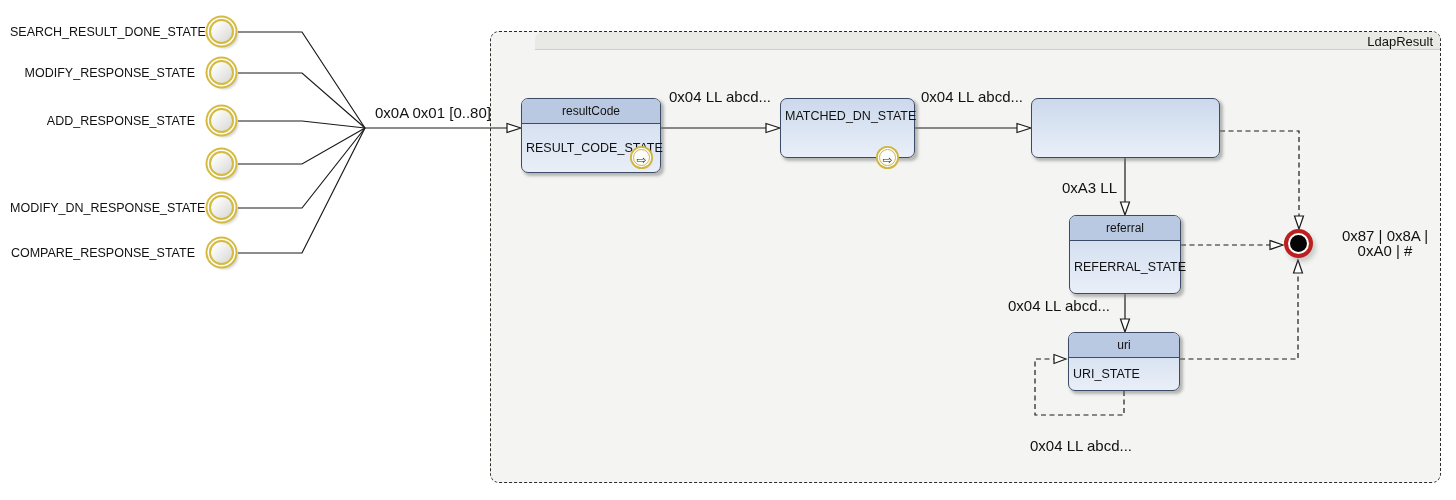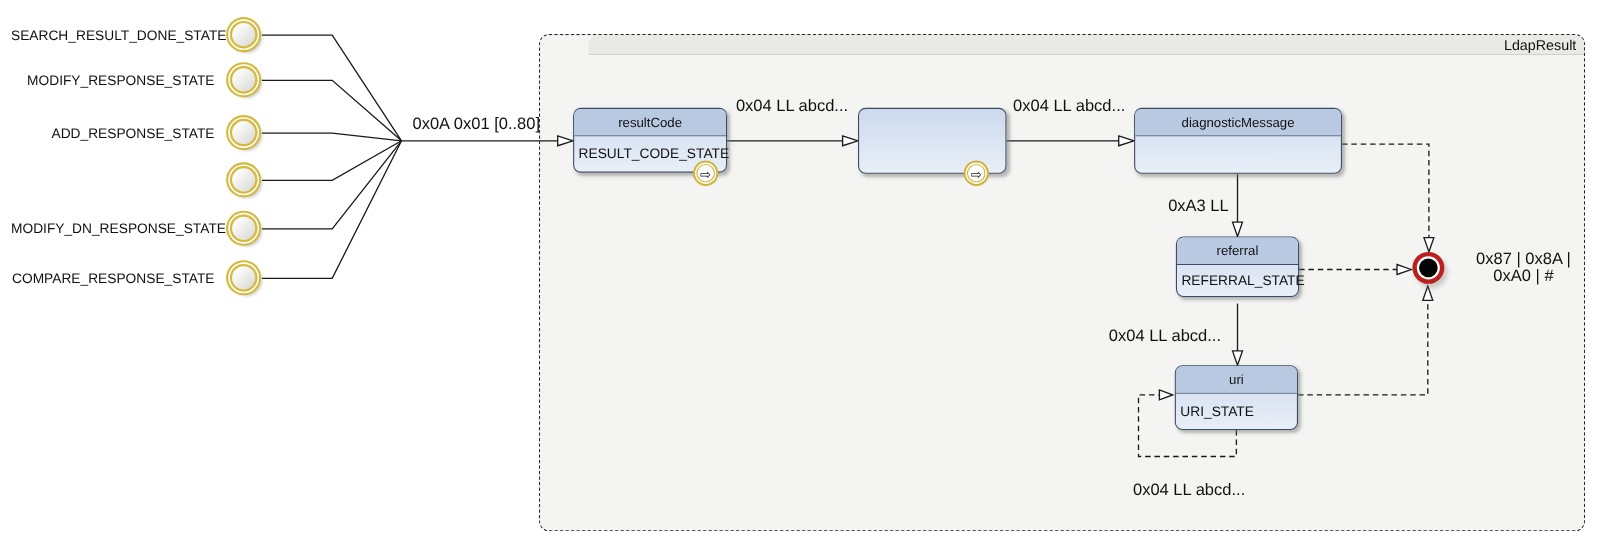--- a/index.html
+++ b/index.html
@@ -87,30 +87,30 @@
   <div class="src-label" style="top:200px">MODIFY_DN_RESPONSE_STATE</div>
   <div class="src-label" style="top:245px">COMPARE_RESPONSE_STATE</div>
 
   <div class="pseudo" style="left:209px;top:19px"></div>
   <div class="pseudo" style="left:209px;top:60px"></div>
   <div class="pseudo" style="left:209px;top:108px"></div>
   <div class="pseudo" style="left:209px;top:151px"></div>
   <div class="pseudo" style="left:209px;top:195px"></div>
   <div class="pseudo" style="left:209px;top:240px"></div>
 
-  <div class="state-box" style="left:521px;top:98px;width:140px;height:59px">
+  <div class="state-box" style="left:521px;top:98px;width:140px;height:75px">
     <div class="state-title">resultCode</div>
     <div class="state-sub">RESULT_CODE_STATE</div>
   </div>
   <div class="state-box" style="left:780px;top:98px;width:135px;height:60px">
+    <div class="state-sub">MATCHED_DN_STATE</div>
   </div>
   <div class="state-box" style="left:1031px;top:98px;width:189px;height:60px">
-    <div class="state-title">diagnosticMessage</div>
   </div>
-  <div class="state-box" style="left:1069px;top:215px;width:112px;height:55px">
+  <div class="state-box" style="left:1069px;top:215px;width:112px;height:79px">
     <div class="state-title">referral</div>
     <div class="state-sub">REFERRAL_STATE</div>
   </div>
   <div class="state-box" style="left:1068px;top:332px;width:112px;height:59px">
     <div class="state-title">uri</div>
     <div class="state-sub">URI_STATE</div>
   </div>
 
   <div class="exit-icon" style="left:633px;top:149px">
     <span>⇨</span>

